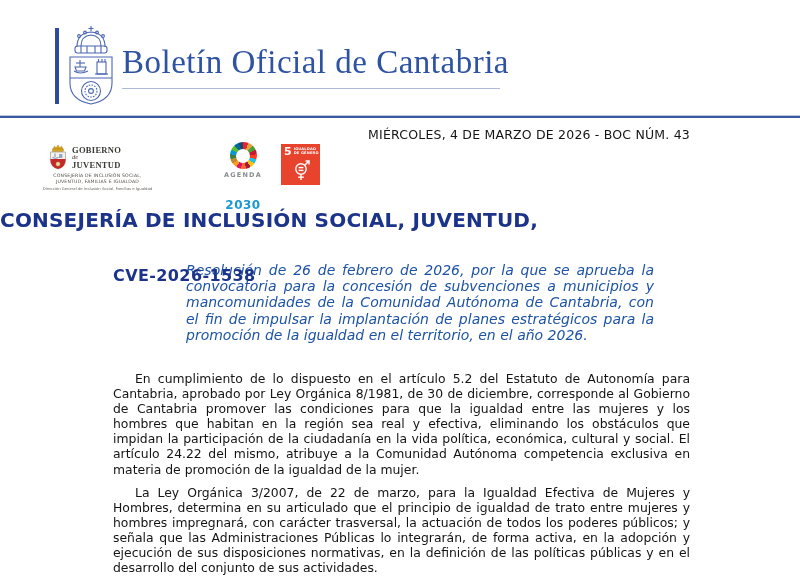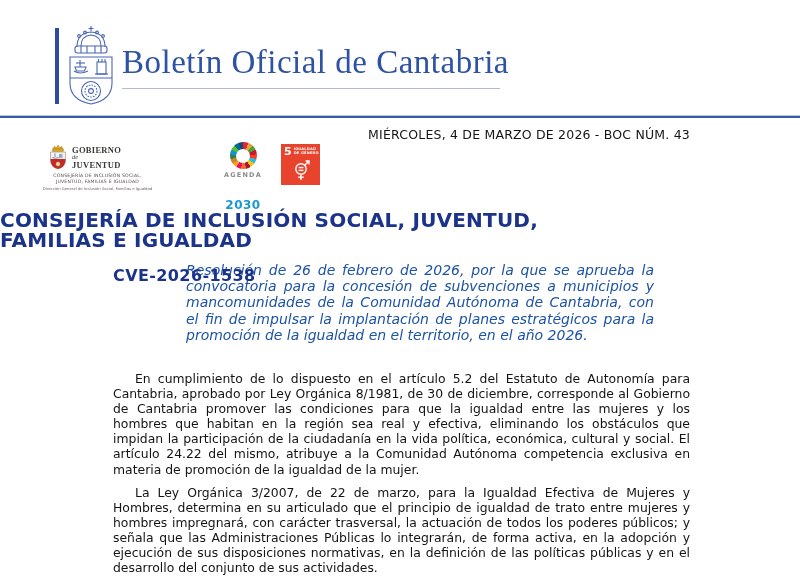--- a/index.html
+++ b/index.html
@@ -143,21 +143,20 @@
         <line x1="13.7" y1="7.3" x2="18" y2="3"></line>
         <polyline points="14.6,3 18,3 18,6.4"></polyline>
       </g>
     </svg>
   </div>
 
   <div class="date-line">MIÉRCOLES, 4 DE MARZO DE 2026 - BOC NÚM. 43</div>
 
   <div class="doc-heading">
     <div>CONSEJERÍA DE INCLUSIÓN SOCIAL, JUVENTUD,</div>
-    <div>FAMILIAS E IGUALDAD</div>
   </div>
 
   <div class="res-row">
     <span class="cve">CVE-2026-1538</span>
     <div class="res-text">Resolución de 26 de febrero de 2026, por la que se aprueba la convocatoria para la concesión de subvenciones a municipios y mancomunidades de la Comunidad Autónoma de Cantabria, con el fin de impulsar la implantación de planes estratégicos para la promoción de la igualdad en el territorio, en el año 2026.</div>
   </div>
 
   <div class="paras">
     <p>En cumplimiento de lo dispuesto en el artículo 5.2 del Estatuto de Autonomía para Cantabria, aprobado por Ley Orgánica 8/1981, de 30 de diciembre, corresponde al Gobierno de Cantabria promover las condiciones para que la igualdad entre las mujeres y los hombres que habitan en la región sea real y efectiva, eliminando los obstáculos que impidan la participación de la ciudadanía en la vida política, económica, cultural y social. El artículo 24.22 del mismo, atribuye a la Comunidad Autónoma competencia exclusiva en materia de promoción de la igualdad de la mujer.</p>
     <p>La Ley Orgánica 3/2007, de 22 de marzo, para la Igualdad Efectiva de Mujeres y Hombres, determina en su articulado que el principio de igualdad de trato entre mujeres y hombres impregnará, con carácter trasversal, la actuación de todos los poderes públicos; y señala que las Administraciones Públicas lo integrarán, de forma activa, en la adopción y ejecución de sus disposiciones normativas, en la definición de las políticas públicas y en el desarrollo del conjunto de sus actividades.</p>

